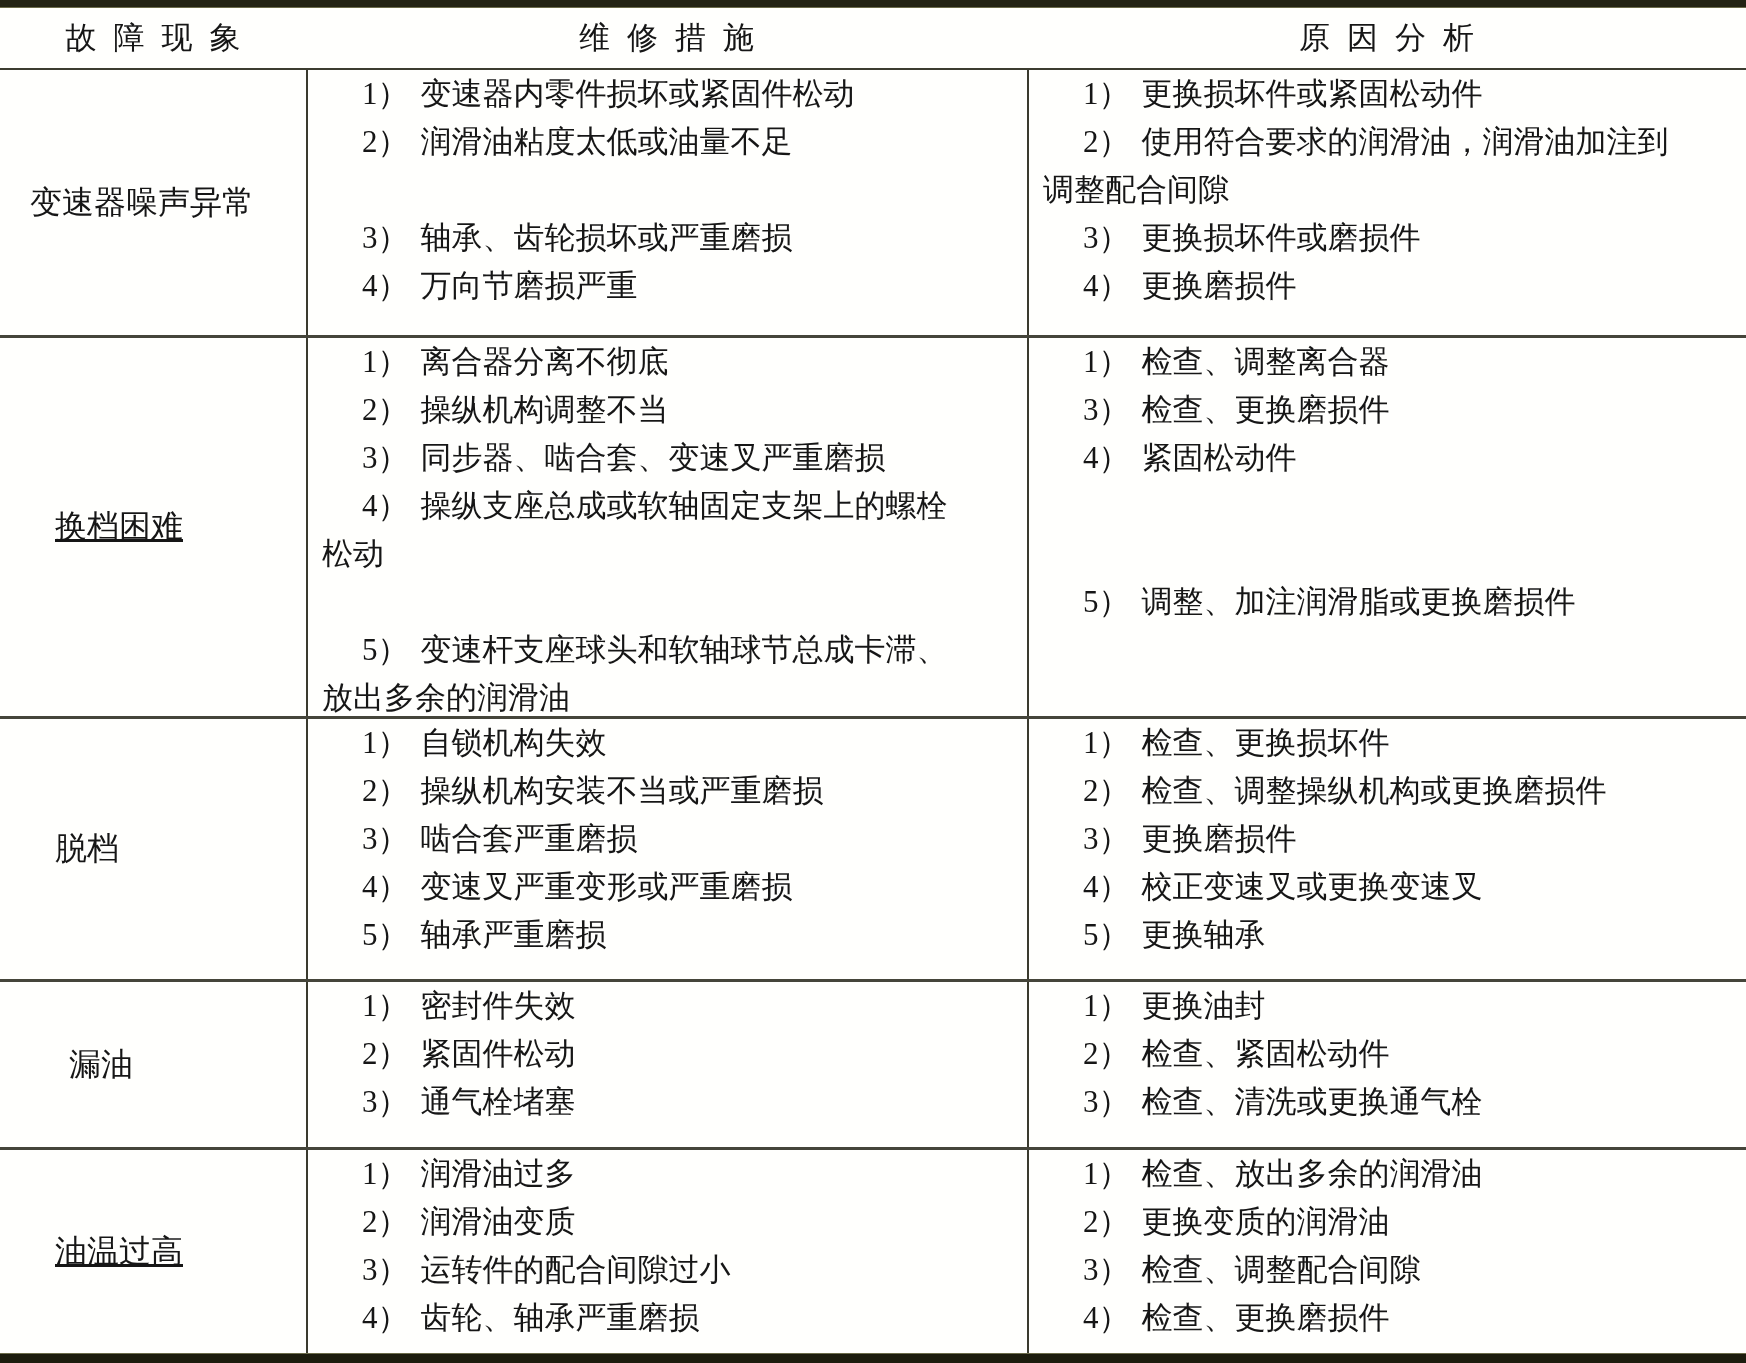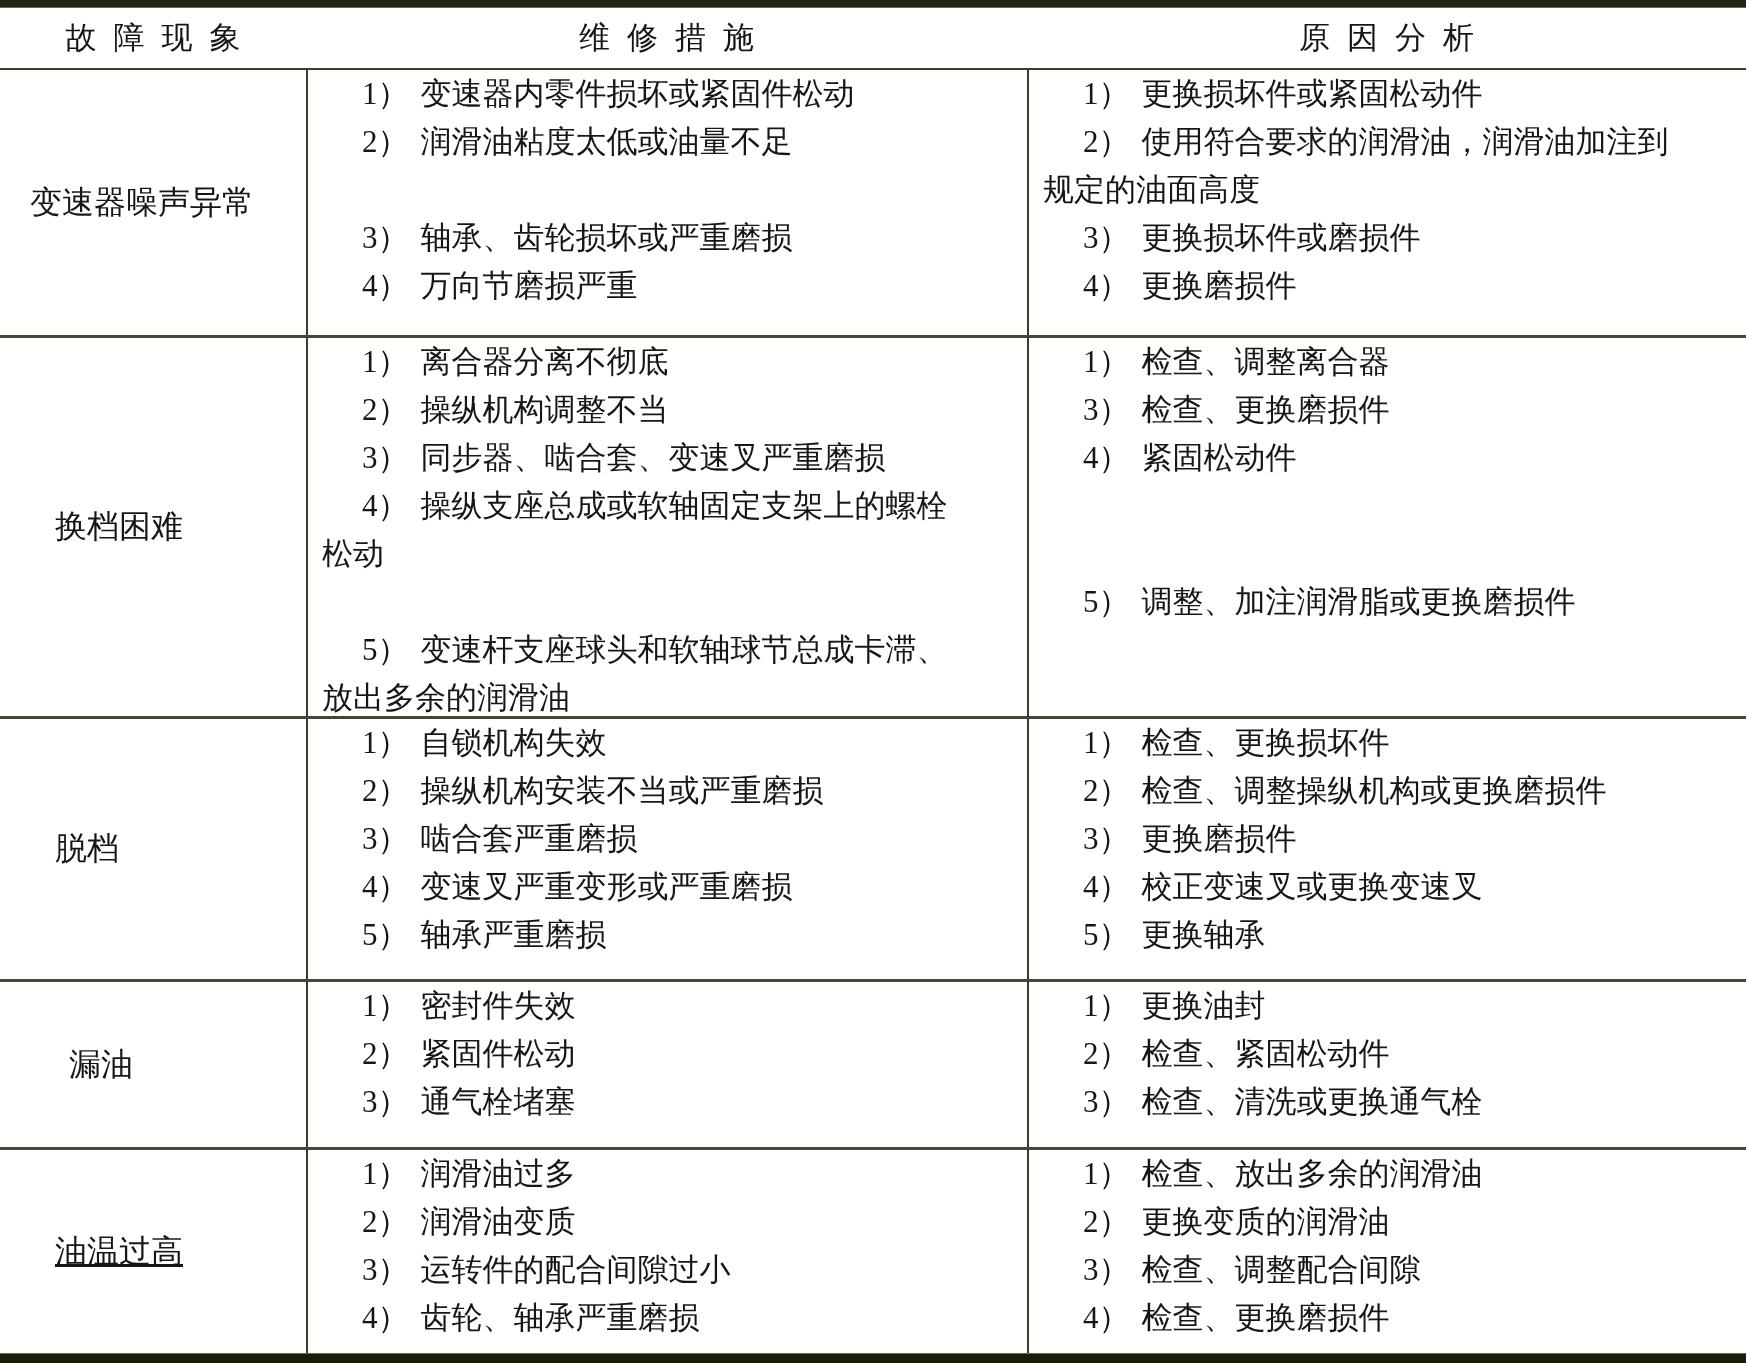--- a/index.html
+++ b/index.html
@@ -99,28 +99,28 @@
               <div class="line num"><span class="n">2）</span>润滑油粘度太低或油量不足</div>
               <div class="line">&nbsp;</div>
               <div class="line num"><span class="n">3）</span>轴承、齿轮损坏或严重磨损</div>
               <div class="line num"><span class="n">4）</span>万向节磨损严重</div>
             </div>
           </div>
           <div class="cell c3">
             <div class="lines">
               <div class="line num"><span class="n">1）</span>更换损坏件或紧固松动件</div>
               <div class="line num"><span class="n">2）</span>使用符合要求的润滑油，润滑油加注到</div>
-              <div class="line">规定的油面高度</div>
+              <div class="line">调整配合间隙</div>
               <div class="line num"><span class="n">3）</span>更换损坏件或磨损件</div>
               <div class="line num"><span class="n">4）</span>更换磨损件</div>
             </div>
           </div>
         </div>
         <div class="trow" style="height: 381px;">
-          <div class="cell c1 phen" style="padding-left: 55px;">换档困难</div>
+          <div class="cell c1 phen" style="padding-left: 55px; text-decoration: underline;">换档困难</div>
           <div class="cell c2">
             <div class="lines">
               <div class="line num"><span class="n">1）</span>离合器分离不彻底</div>
               <div class="line num"><span class="n">2）</span>操纵机构调整不当</div>
               <div class="line num"><span class="n">3）</span>同步器、啮合套、变速叉严重磨损</div>
               <div class="line num"><span class="n">4）</span>操纵支座总成或软轴固定支架上的螺栓</div>
               <div class="line">松动</div>
               <div class="line">&nbsp;</div>
               <div class="line num"><span class="n">5）</span>变速杆支座球头和软轴球节总成卡滞、</div>
               <div class="line">放出多余的润滑油</div>

